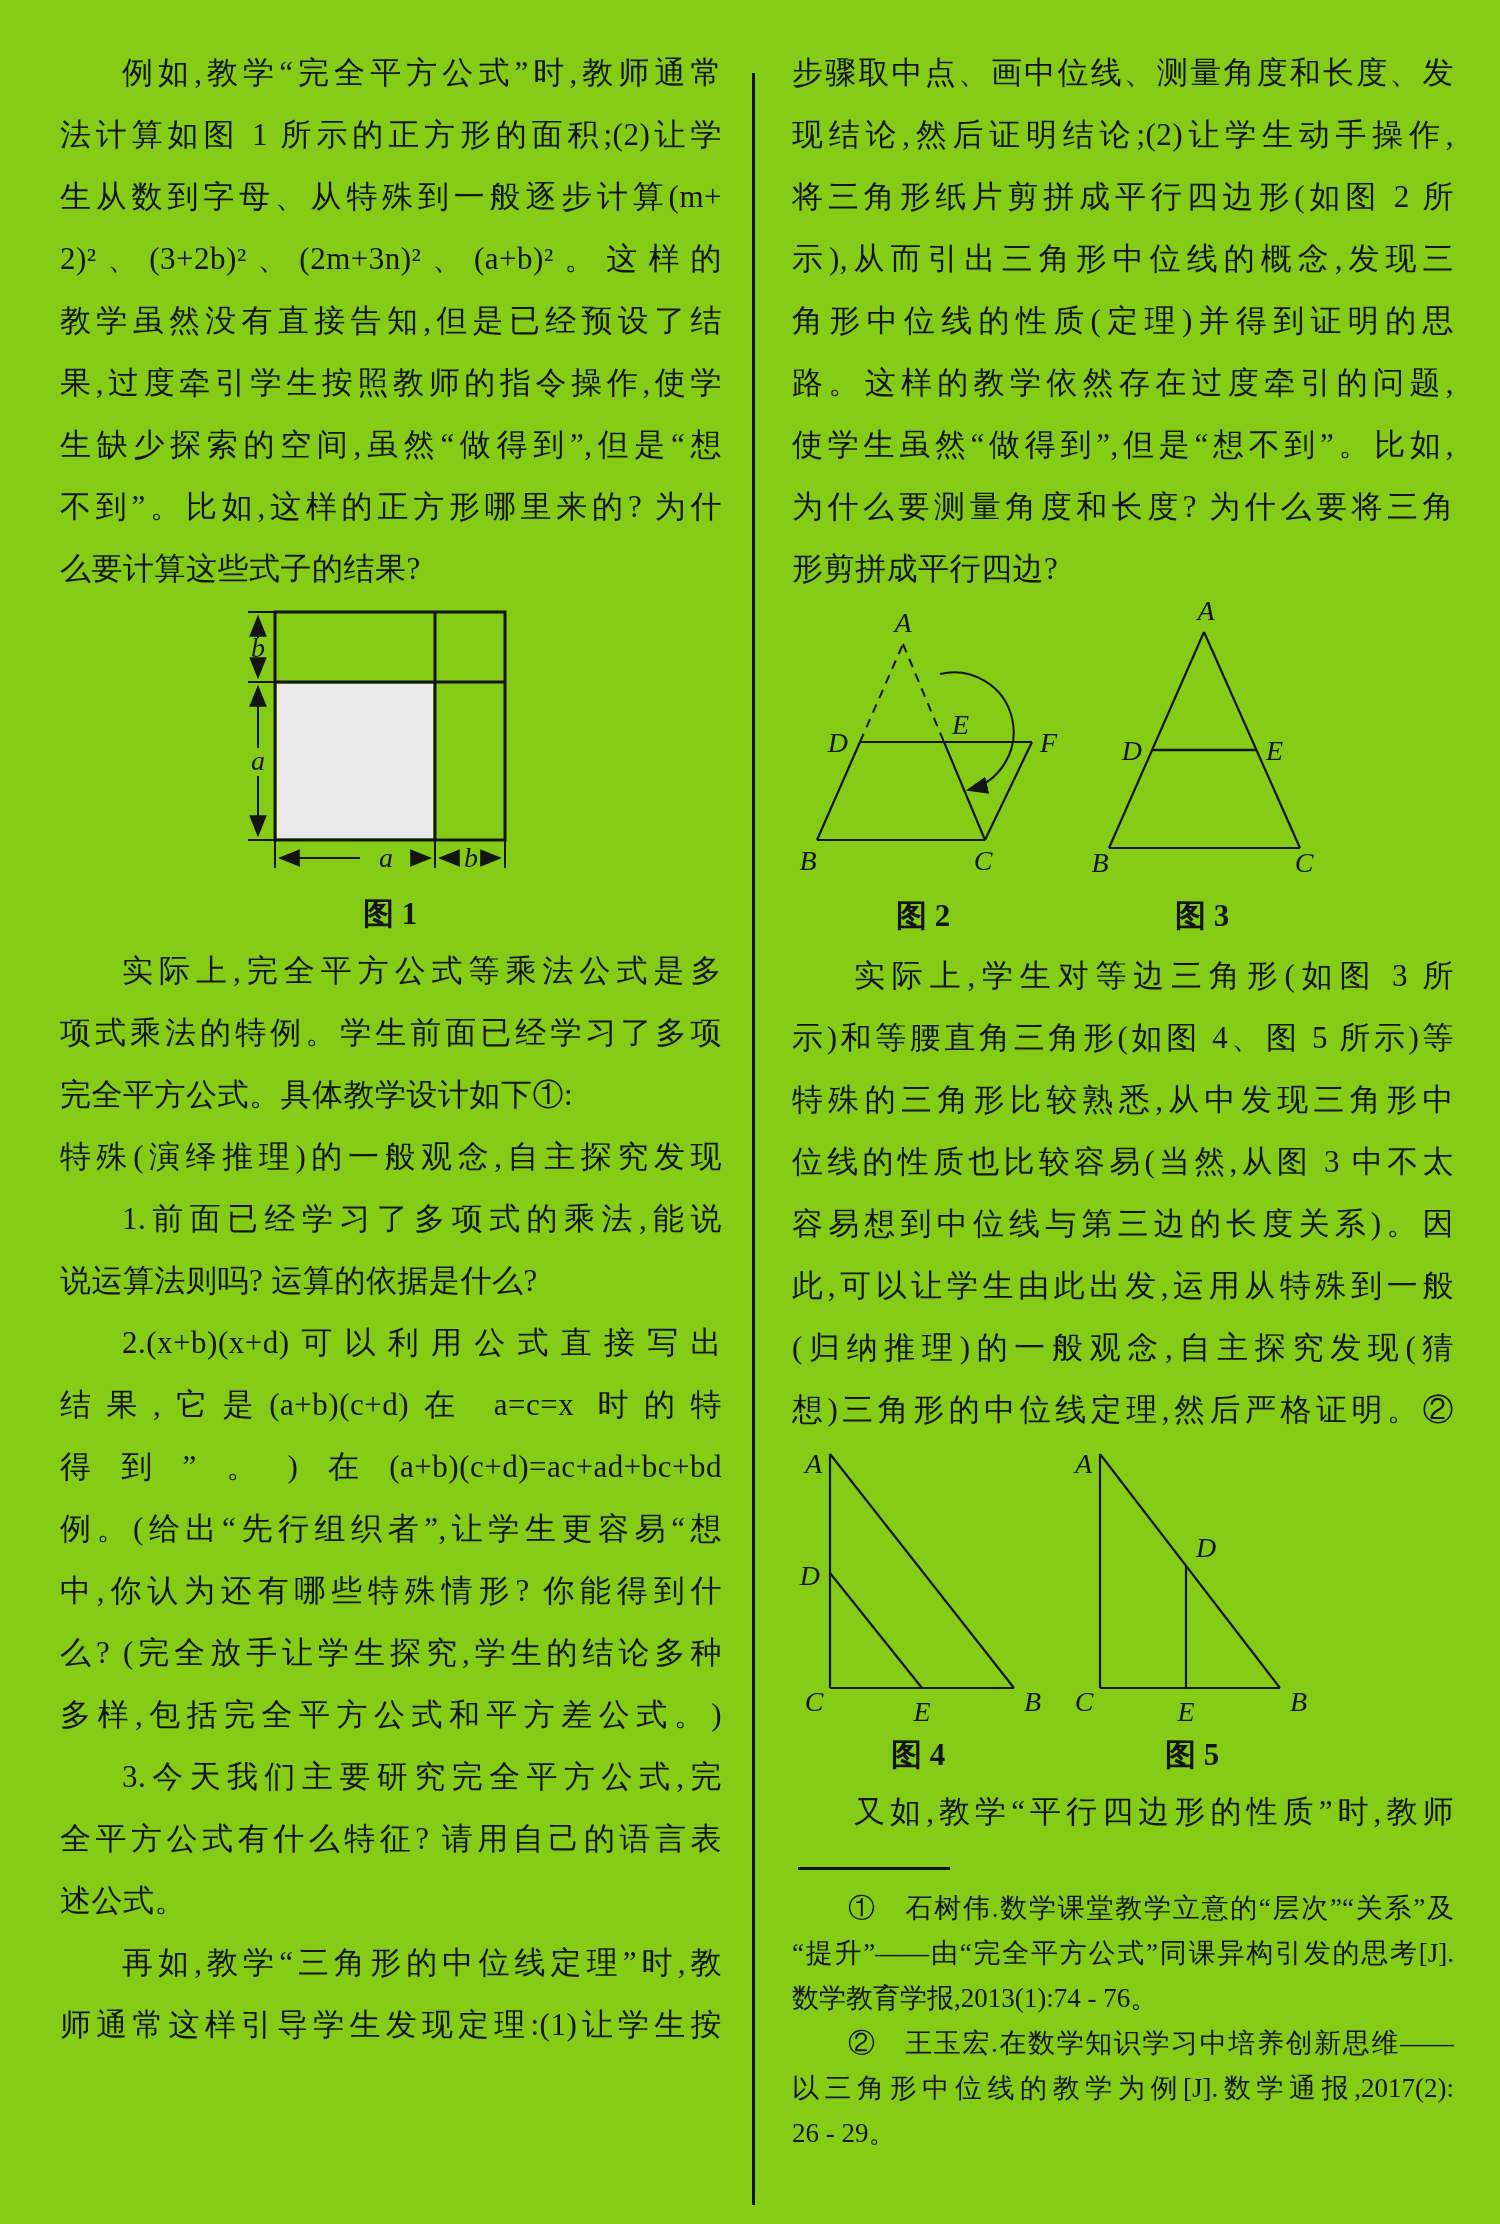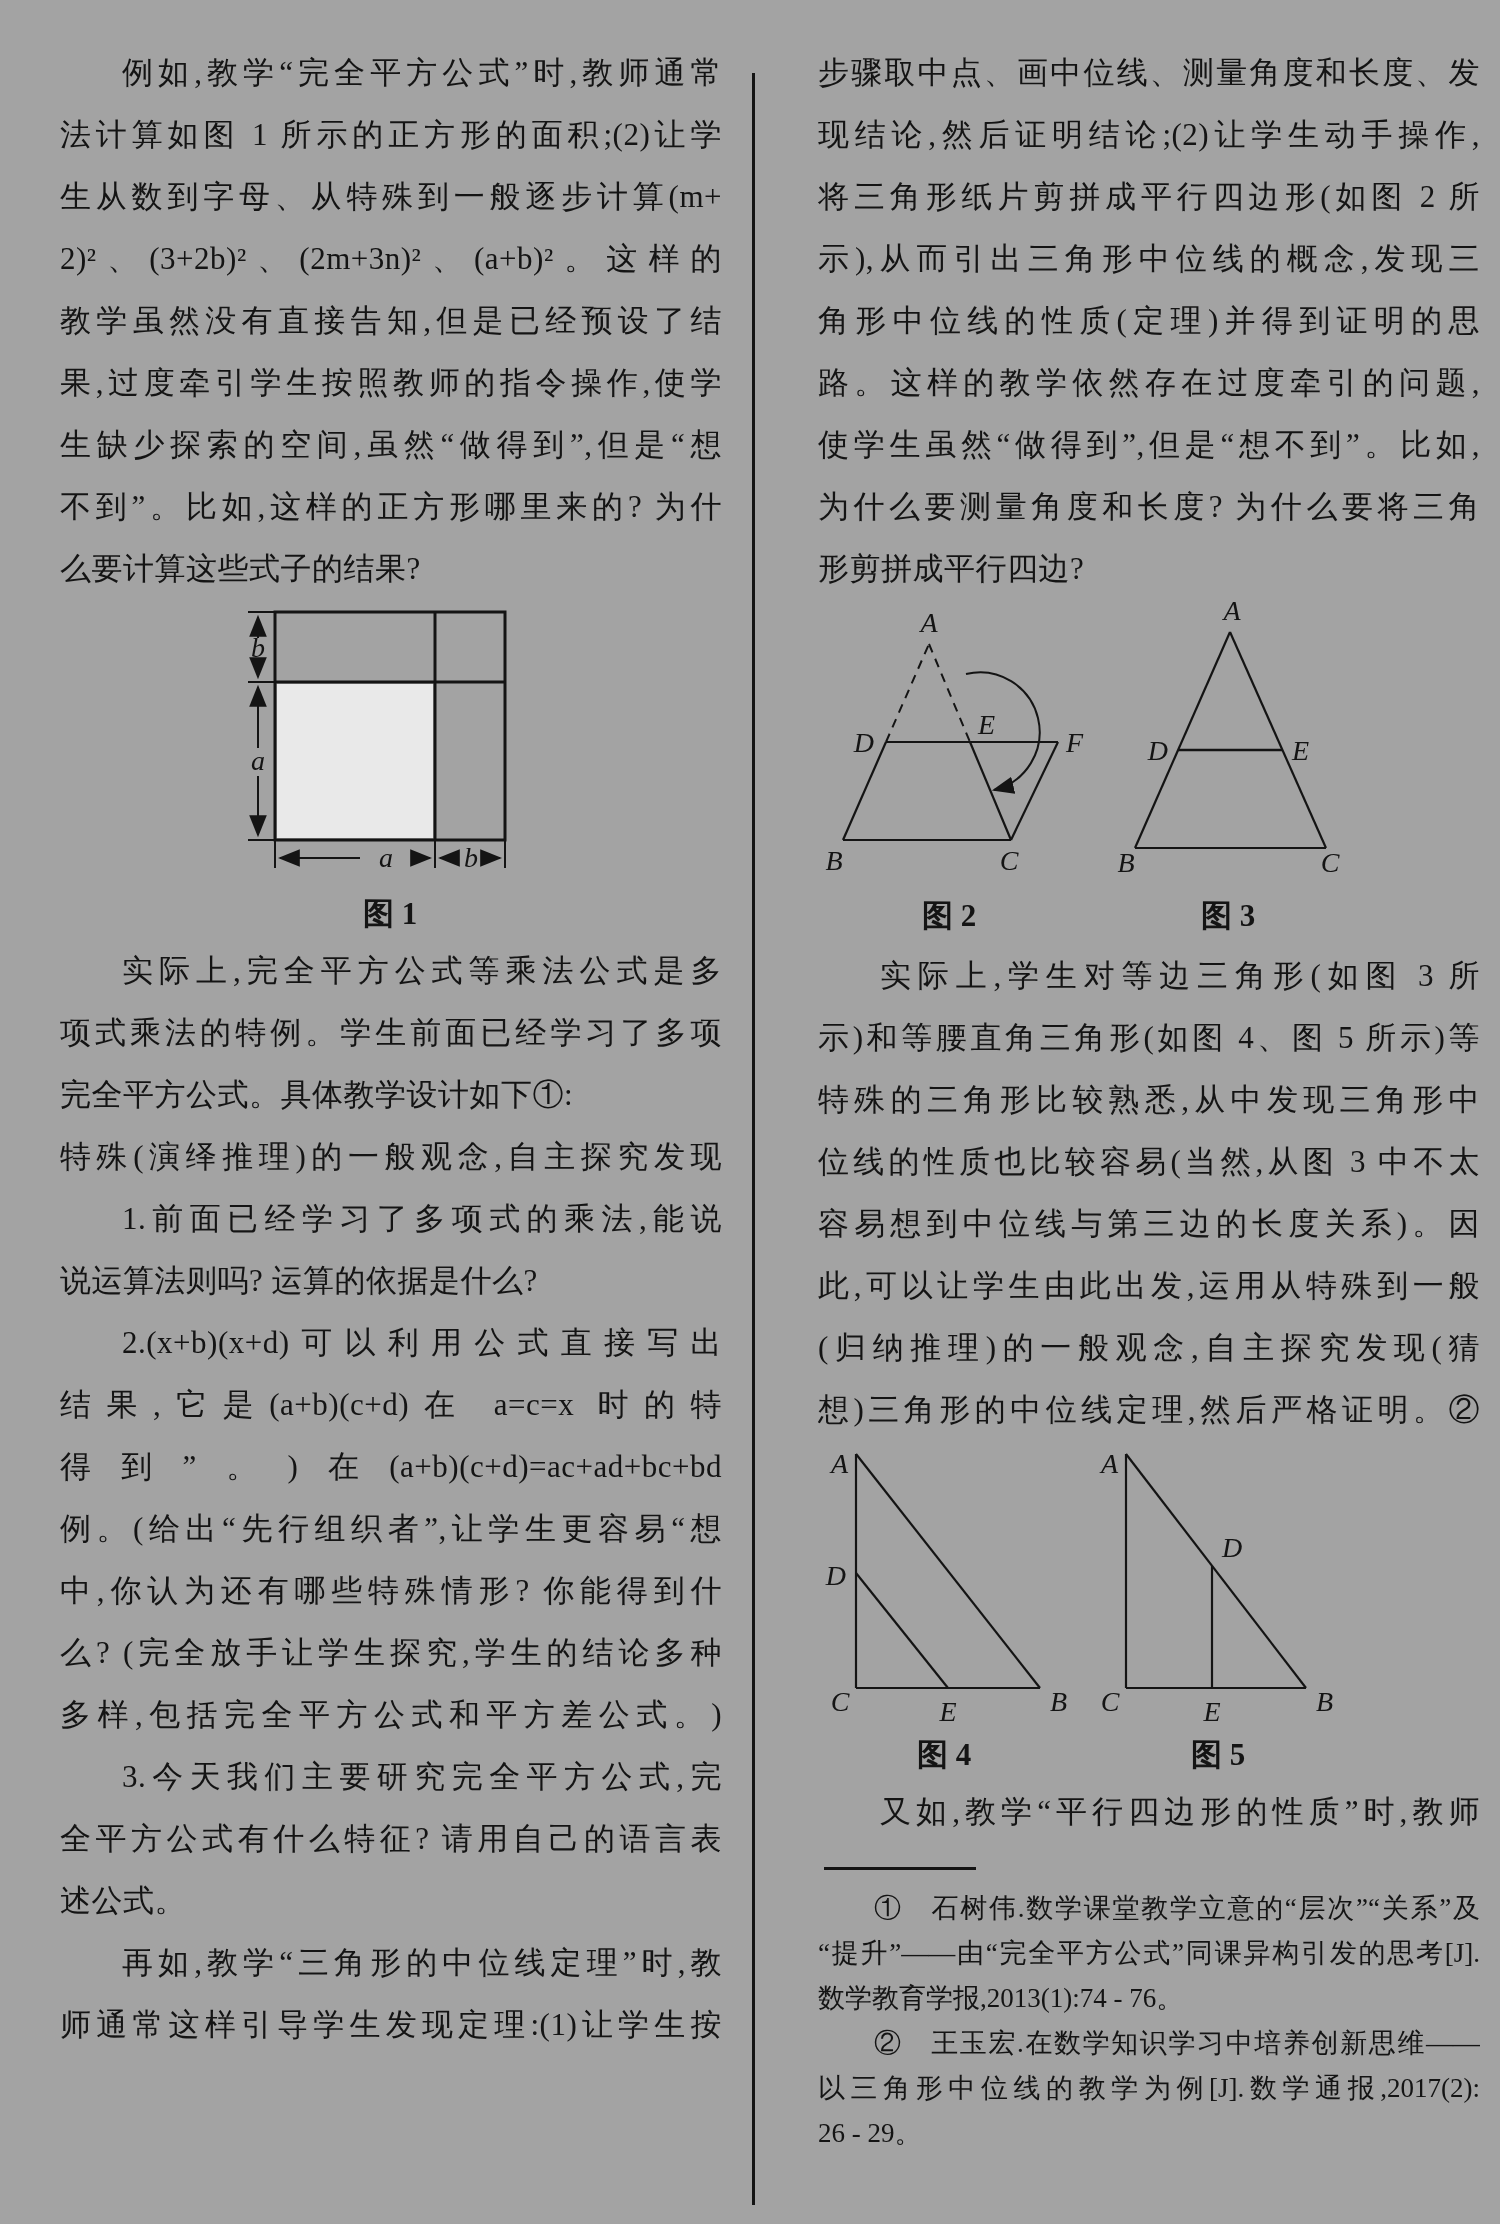--- a/index.html
+++ b/index.html
@@ -1,23 +1,23 @@
 <!DOCTYPE html>
 <html><head>
 <meta charset="utf-8">
 <style>
   html,body { margin:0; padding:0; background:#ffffff; }
   .page {
-    position:relative; width:1500px; height:2224px; background:#a3a3a3;
+    position:relative; width:1500px; height:2224px; background:#84cc16;
     color:#141414; font-family:"Liberation Serif","DejaVu Serif",serif;
     overflow:hidden;
   }
   .col { position:absolute; top:0; padding-top:42px; }
   .col-left  { left:60px;  width:662px; }
-  .col-right { left:818px; width:662px; }
+  .col-right { left:792px; width:662px; }
   .col-divider {
     position:absolute; left:752px; top:73px; width:3px; height:2132px;
     background:#141414;
   }
   .line {
     font-size:31px; line-height:62px; height:62px;
     text-align:justify; text-align-last:justify;
     overflow:hidden; letter-spacing:0.5px;
   }
   .line.indent { padding-left:62px; }

